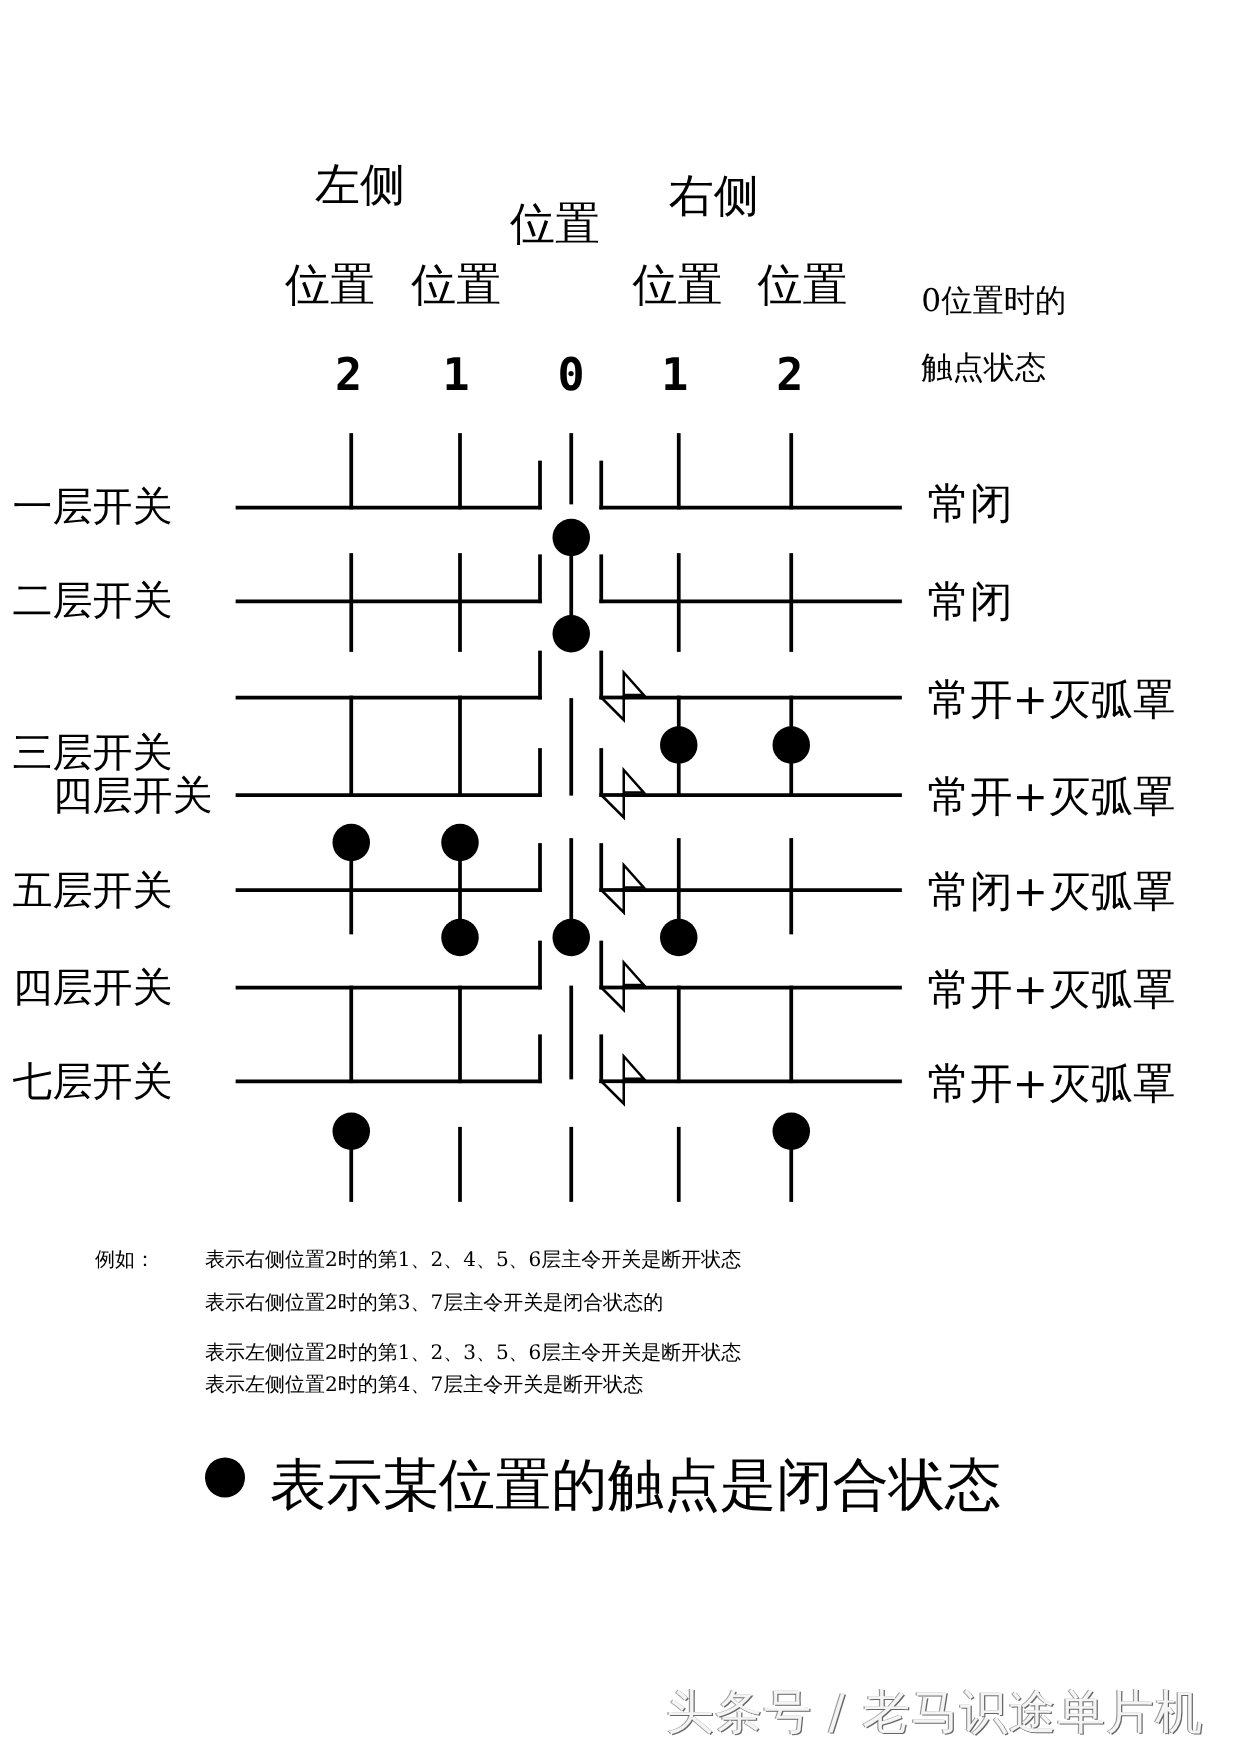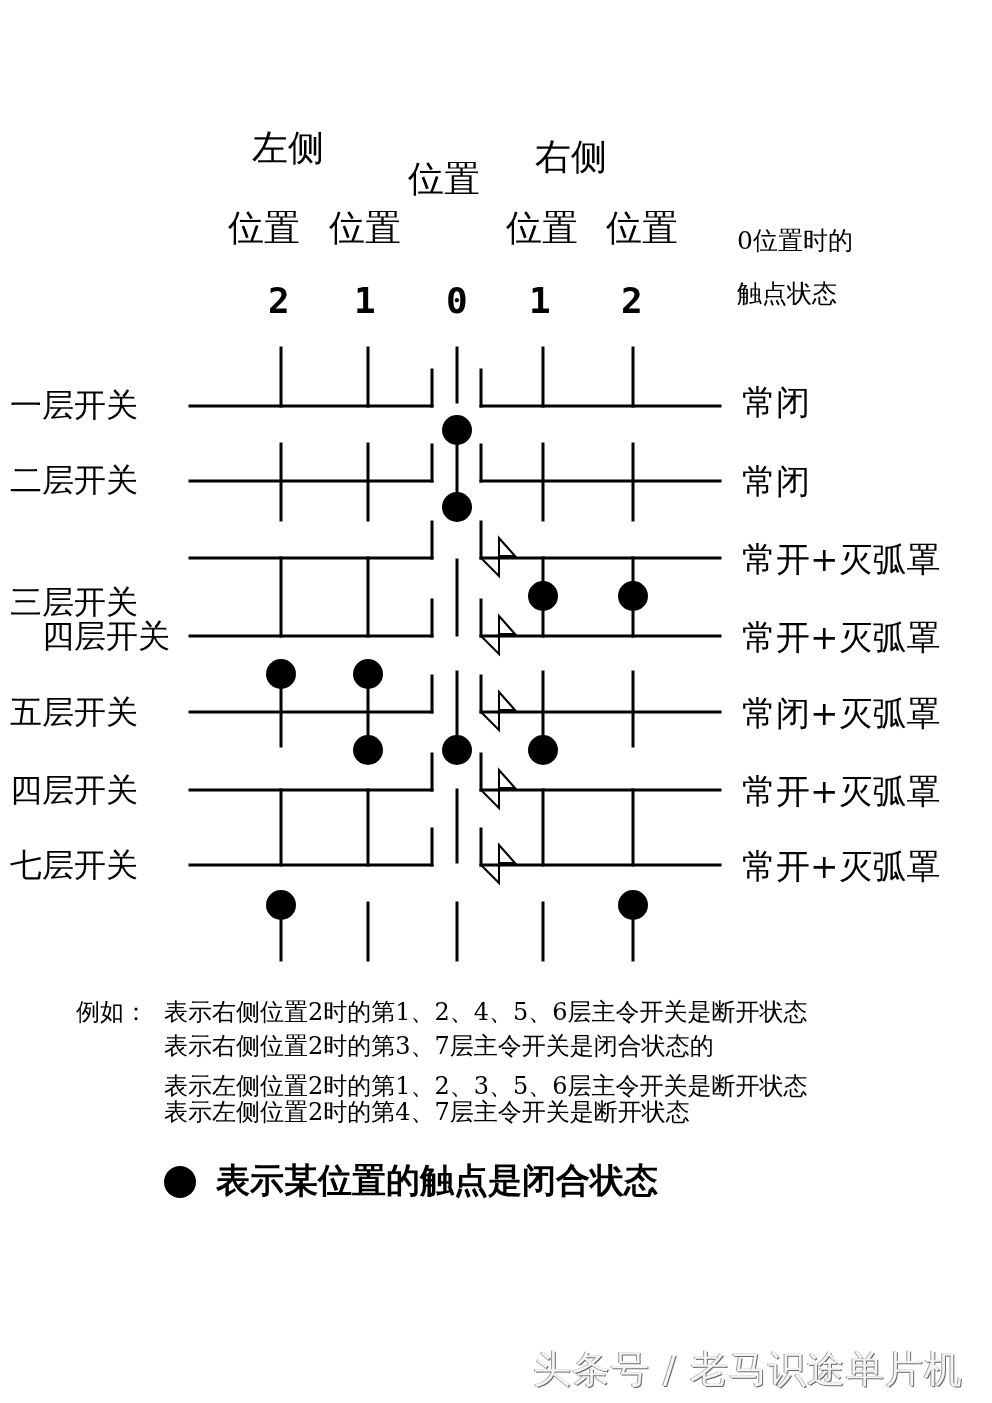--- a/index.html
+++ b/index.html
@@ -4,22 +4,22 @@
 <style>
   html, body { margin: 0; padding: 0; background: #ffffff; }
   body { width: 992px; height: 1403px; position: relative; overflow: hidden;
          font-family: "DejaVu Serif", "Liberation Serif", serif; color: #000; }
   .abs { position: absolute; white-space: nowrap; }
   .hdr { font-size: 36px; }
   .digit { font-family: "DejaVu Sans Mono", "Liberation Mono", monospace; font-size: 36px; font-weight: bold; }
   .note { font-size: 25px; }
   .row-label { font-size: 32px; }
   .state-label { font-size: 34px; }
-  .example { font-size: 24px; line-height: 1; text-align: right; }
-  .legend-text { font-size: 34px; font-weight: bold; }
+  .example { font-size: 16px; line-height: 1; text-align: right; }
+  .legend-text { font-size: 45px; }
   .watermark { font-family: "DejaVu Sans", "Liberation Sans", sans-serif; font-size: 38px;
                color: #f4f4f4; text-shadow: 1px 1px 0 #666, -1px 0 0 #999; letter-spacing: 1px; }
   svg#diagram { position: absolute; left: 0; top: 0; }
 </style>
 </head>
 <body>
 
 <div class="abs hdr" style="left:252px; top:124px;">左侧</div>
 <div class="abs hdr" style="left:408px; top:155px;">位置</div>
 <div class="abs hdr" style="left:535px; top:133px;">右侧</div>

